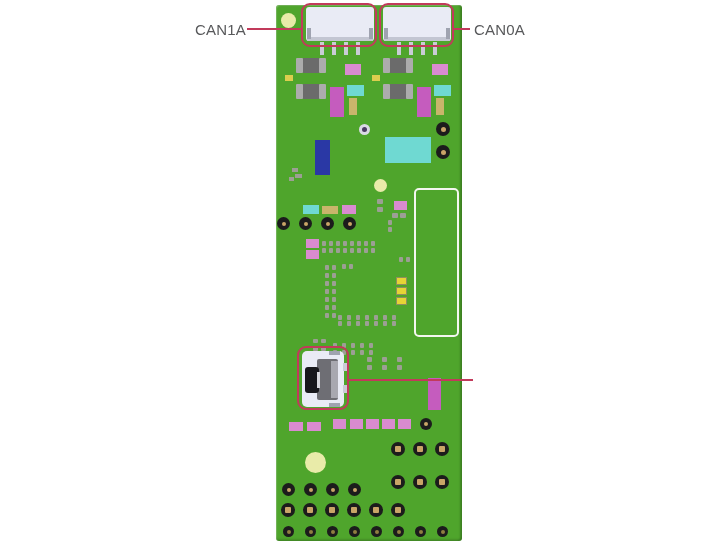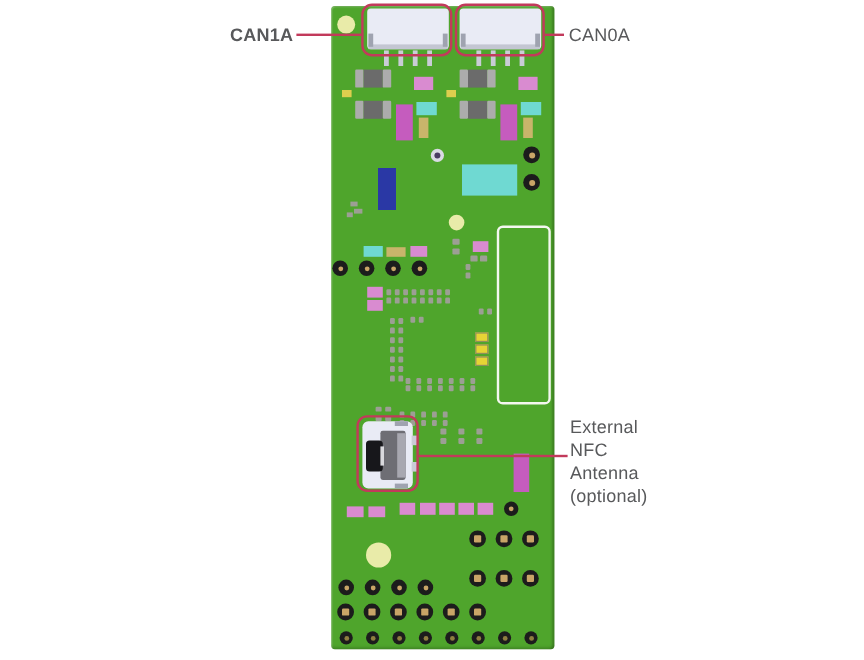--- a/index.html
+++ b/index.html
@@ -3,21 +3,21 @@
 <meta charset="utf-8">
 <style>
   html,body { margin:0; padding:0; background:#ffffff; }
   #scene { position:relative; width:720px; height:550px; background:#ffffff; overflow:hidden;
            font-family:"Liberation Sans", sans-serif; }
   #board { position:absolute; border-radius:3px;
            box-shadow: inset -2px 0 2px rgba(0,0,0,.20), inset 0 -2px 2px rgba(0,0,0,.12),
                        inset 1px 1px 1px rgba(255,255,255,.25); }
   #layer div { position:absolute; box-sizing:border-box; }
   .lbl { position:absolute; font-size:15px; color:#58595B; letter-spacing:.2px; line-height:17px; }
-  #lbl-can1a { left:190px; top:21px; width:56px; text-align:center;font-weight:bold; }
+  #lbl-can1a { left:190px; top:21px; width:56px; text-align:right; }
   #lbl-can0a { left:474px; top:21px; }
   #lbl-nfc   { left:475px; top:347px; line-height:19px; white-space:pre-line; }
 </style>
 </head>
 <body>
 
 <div id="scene">
   <div id="board" style="left: 276px; top: 5px; width: 186px; height: 536px; background: rgb(79, 165, 44);"></div>
   <div id="layer">
       <div style="left: 281px; top: 13px; width: 15px; height: 15px; background: rgb(233, 235, 169); border-radius: 50%;"></div>
@@ -264,17 +264,13 @@
       </div>
       <div style="left: 301px; top: 3px; width: 76px; height: 44px; border: 2px solid rgb(194, 58, 91); border-radius: 9px;"></div>
       <div style="left: 379px; top: 3px; width: 75px; height: 44px; border: 2px solid rgb(194, 58, 91); border-radius: 9px;"></div>
       <div style="left: 297px; top: 346px; width: 52px; height: 64px; border: 2px solid rgb(194, 58, 91); border-radius: 9px;"></div>
       <div style="left: 247px; top: 28px; width: 54px; height: 2px; background: rgb(194, 58, 91); border-radius: 0px;"></div>
       <div style="left: 454px; top: 28px; width: 16px; height: 2px; background: rgb(194, 58, 91); border-radius: 0px;"></div>
       <div style="left: 349px; top: 379px; width: 124px; height: 2px; background: rgb(194, 58, 91); border-radius: 0px;"></div>
     </div>
   <div class="lbl" id="lbl-can1a">CAN1A</div>
   <div class="lbl" id="lbl-can0a">CAN0A</div>
-  <div class="lbl" id="lbl-nfc">External
-NFC
-Antenna
-(optional)</div>
 </div>
 
 </body></html>

